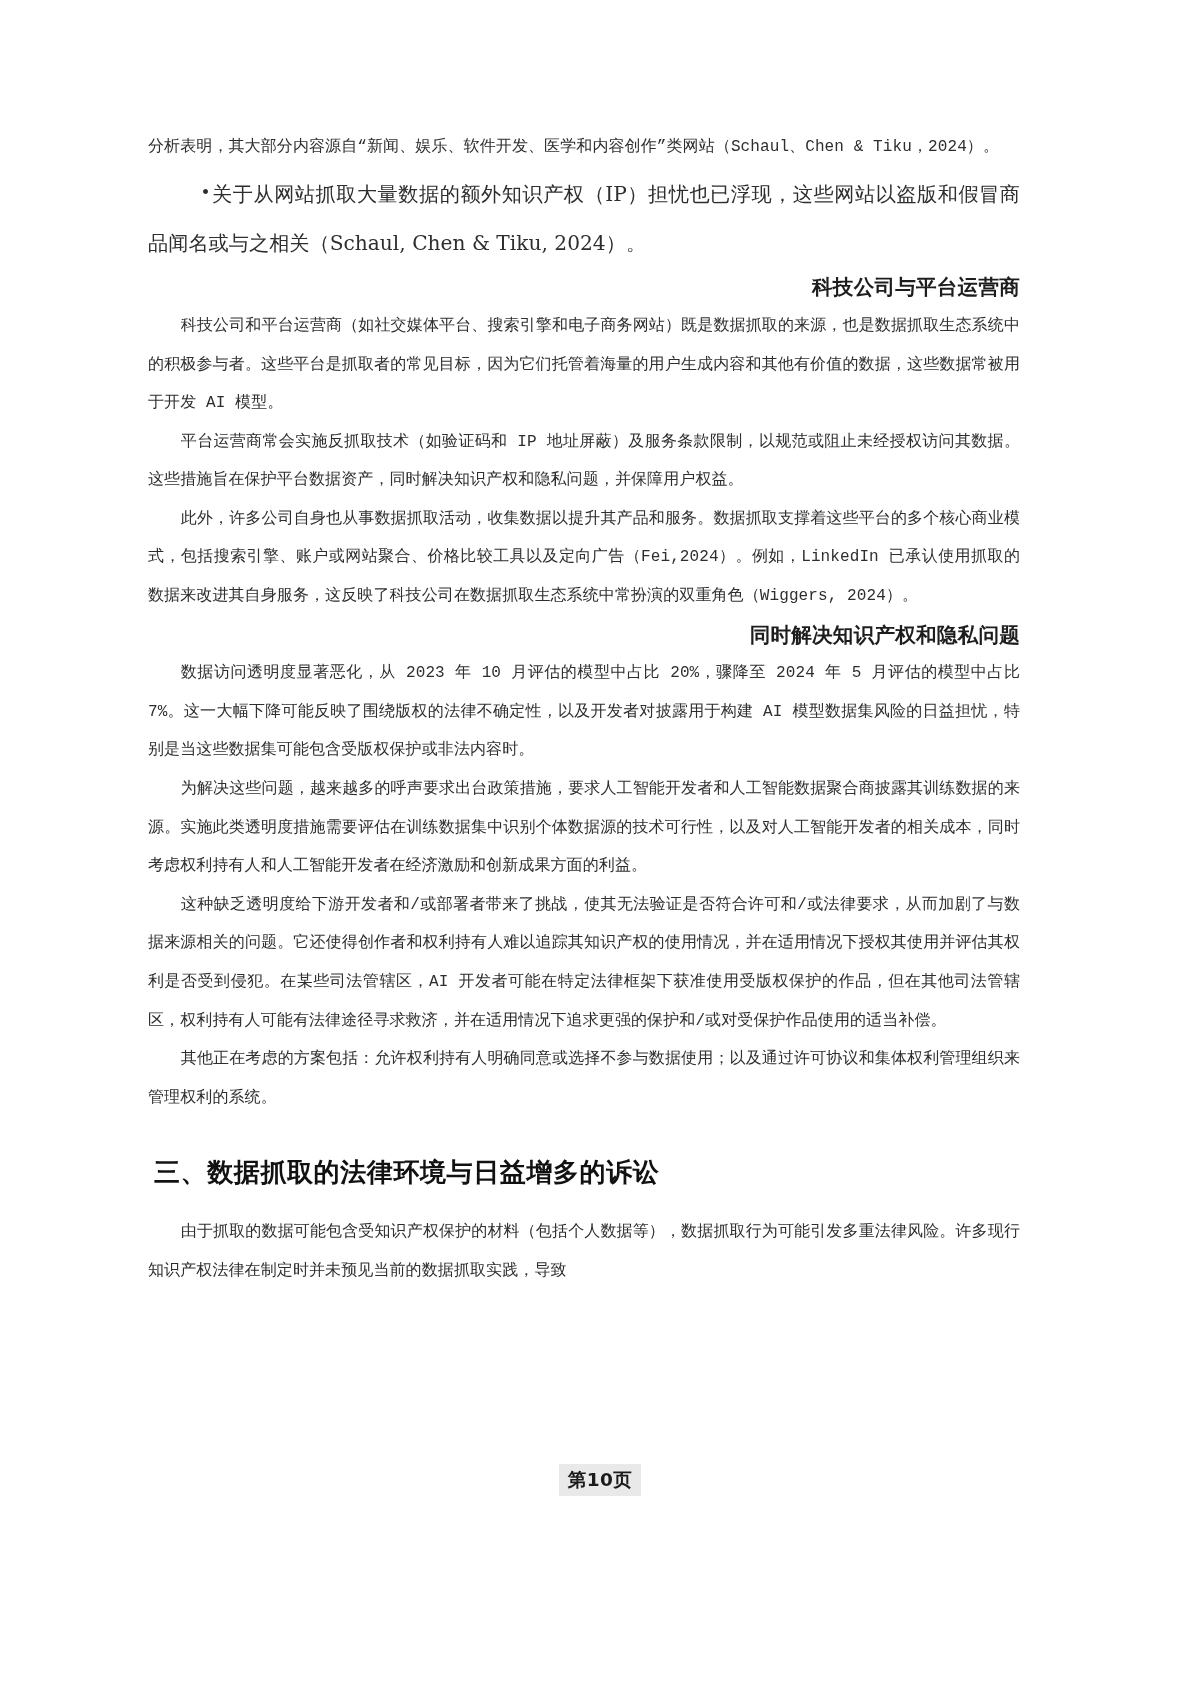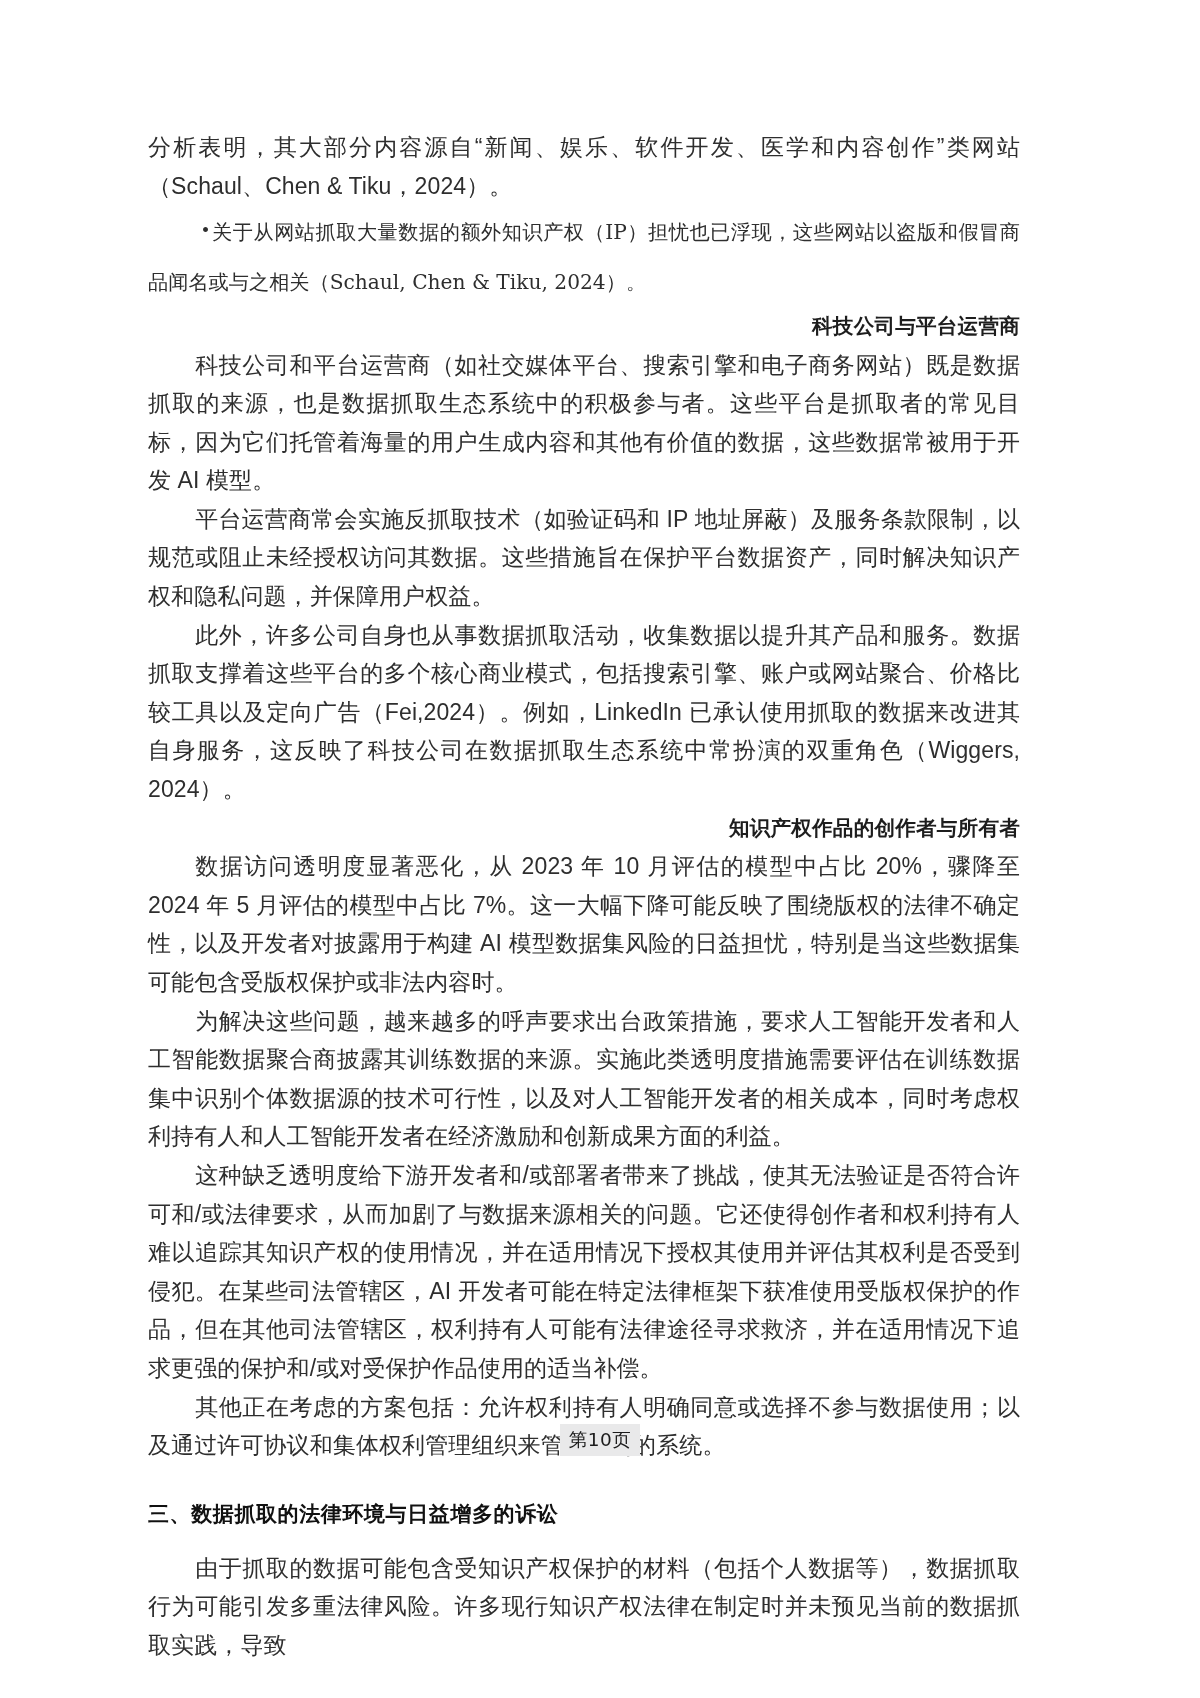--- a/index.html
+++ b/index.html
@@ -22,28 +22,28 @@
     overflow: hidden;
   }
   .content {
     position: absolute;
     left: 148px;
     top: 128px;
     width: 872px;
   }
   
   .para {
-    font-size: 23px;
+    font-size: 16px;
     line-height: 38.6px;
     text-align: justify;
     text-justify: inter-ideograph;
     margin: 0;
     letter-spacing: 0.1px;
     color: #2e2e2e;
-    font-family: Liberation Sans, sans-serif;
+    font-family: Liberation Mono, monospace;
   }
   .para.indent {
     text-indent: 2.05em;
   }
   .para.cont {
     text-indent: 0;
   }
   .bullet-para {
     font-size: 20.2px;
     line-height: 50px;
@@ -65,47 +65,48 @@
     font-weight: bold;
     margin: 0;
     color: #1d1d1d;
     letter-spacing: 0.2px;
     text-align: right;
   }
   .subheading.ind1 { padding-left: 0.2em; }
   .subheading.ind2 { padding-left: 1.0em; }
   
   .section-heading {
-    font-size: 21px;
+    font-size: 26px;
     line-height: 46px;
     font-weight: bold;
     color: #111111;
-    margin: 0;
+    margin: 6px;
     padding-left: 0.0em;
     letter-spacing: 0.6px;
   }
   .gap-before-section { height: 26px; }
   .gap-after-section { height: 12px; }
   
   .footer {
     position: absolute;
     left: 0;
     right: 0;
     top: 1424px;
     text-align: center;
   }
   .page-number {
     display: inline-block;
     font-size: 18.5px;
-    font-weight: normal;
+    font-weight: bold;
     color: #1b1b1b;
     background: #e9e9ea;
     padding: 3px 9px 4px 9px;
     letter-spacing: 0.5px;
     font-family: "DejaVu Sans", "Liberation Sans", sans-serif;
+    margin-top: 40px;
   }
 </style>
 </head>
 <body>
 
 <div class="page">
 
   <div class="content">
 
     <p class="para cont">分析表明，其大部分内容源自“新闻、娱乐、软件开发、医学和内容创作”类网站（Schaul、Chen &amp; Tiku，2024）。</p>
@@ -113,21 +114,21 @@
     <p class="bullet-para"><span class="bullet-dot">•</span><span>关于从网站抓取大量数据的额外知识产权（IP）担忧也已浮现，这些网站以盗版和假冒商品闻名或与之相关（Schaul, Chen &amp; Tiku, 2024）。</span></p>
 
     <p class="subheading ind1">科技公司与平台运营商</p>
 
     <p class="para indent">科技公司和平台运营商（如社交媒体平台、搜索引擎和电子商务网站）既是数据抓取的来源，也是数据抓取生态系统中的积极参与者。这些平台是抓取者的常见目标，因为它们托管着海量的用户生成内容和其他有价值的数据，这些数据常被用于开发 AI 模型。</p>
 
     <p class="para indent">平台运营商常会实施反抓取技术（如验证码和 IP 地址屏蔽）及服务条款限制，以规范或阻止未经授权访问其数据。这些措施旨在保护平台数据资产，同时解决知识产权和隐私问题，并保障用户权益。</p>
 
     <p class="para indent">此外，许多公司自身也从事数据抓取活动，收集数据以提升其产品和服务。数据抓取支撑着这些平台的多个核心商业模式，包括搜索引擎、账户或网站聚合、价格比较工具以及定向广告（Fei,2024）。例如，LinkedIn 已承认使用抓取的数据来改进其自身服务，这反映了科技公司在数据抓取生态系统中常扮演的双重角色（Wiggers, 2024）。</p>
 
-    <p class="subheading ind2">知识产权作品的创作者与所有者</p>
+    <p class="subheading ind2">同时解决知识产权和隐私问题</p>
 
 
 
     <p class="para indent">数据访问透明度显著恶化，从 2023 年 10 月评估的模型中占比 20%，骤降至 2024 年 5 月评估的模型中占比 7%。这一大幅下降可能反映了围绕版权的法律不确定性，以及开发者对披露用于构建 AI 模型数据集风险的日益担忧，特别是当这些数据集可能包含受版权保护或非法内容时。</p>
 
     <p class="para indent">为解决这些问题，越来越多的呼声要求出台政策措施，要求人工智能开发者和人工智能数据聚合商披露其训练数据的来源。实施此类透明度措施需要评估在训练数据集中识别个体数据源的技术可行性，以及对人工智能开发者的相关成本，同时考虑权利持有人和人工智能开发者在经济激励和创新成果方面的利益。</p>
 
     <p class="para indent">这种缺乏透明度给下游开发者和/或部署者带来了挑战，使其无法验证是否符合许可和/或法律要求，从而加剧了与数据来源相关的问题。它还使得创作者和权利持有人难以追踪其知识产权的使用情况，并在适用情况下授权其使用并评估其权利是否受到侵犯。在某些司法管辖区，AI 开发者可能在特定法律框架下获准使用受版权保护的作品，但在其他司法管辖区，权利持有人可能有法律途径寻求救济，并在适用情况下追求更强的保护和/或对受保护作品使用的适当补偿。</p>
 
     <p class="para indent">其他正在考虑的方案包括：允许权利持有人明确同意或选择不参与数据使用；以及通过许可协议和集体权利管理组织来管理权利的系统。</p>

